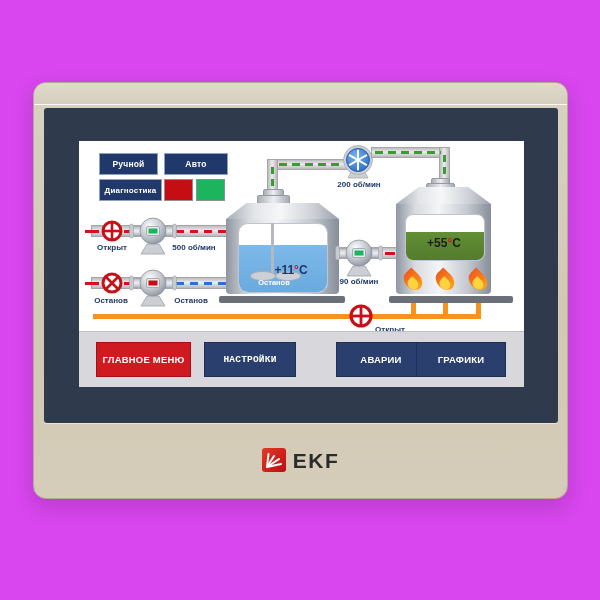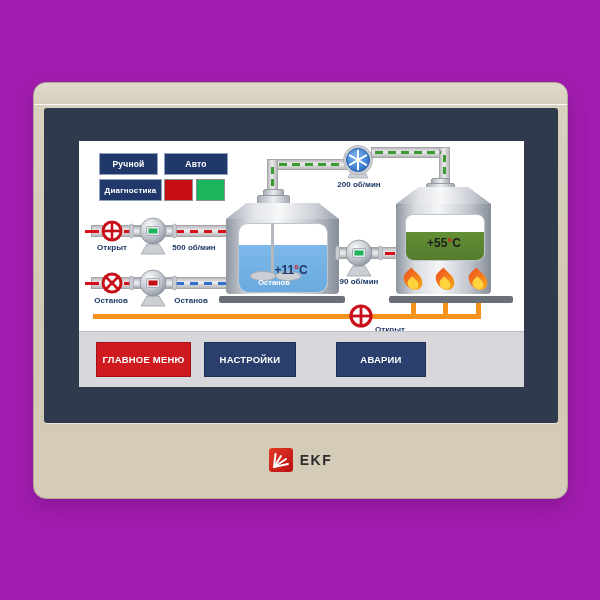--- a/index.html
+++ b/index.html
@@ -1,31 +1,31 @@
 <!DOCTYPE html>
 <html><head>
 <meta charset="utf-8">
 <style>
   html,body{margin:0;padding:0;background:#ffffff;font-family:"Liberation Sans",sans-serif;}
-  #stage{position:relative;width:600px;height:600px;background:#a21caf;overflow:hidden;}
+  #stage{position:relative;width:600px;height:600px;background:#d946ef;overflow:hidden;}
 
   
   #device{position:absolute;left:33px;top:82px;width:533px;height:415px;border-radius:13px;
     background:linear-gradient(180deg,#d9d2c2 0%,#d2c9b4 55%,#d5ccb9 100%);
     border:1px solid #b3aa94;box-shadow:0 8px 22px rgba(0,0,0,.16);}
   #device .top-strip{position:absolute;left:0;top:0;width:100%;height:21px;border-radius:12px 12px 0 0;
     background:linear-gradient(180deg,#e0dacb,#d6cfbf);border-bottom:1px solid rgba(255,255,255,.85);}
   #bezel{position:absolute;left:10px;top:25px;width:514px;height:315px;background:#2f3a4c;border-radius:3px;
     box-shadow:0 1px 0 rgba(255,255,255,.5);}
   #screen{position:absolute;left:45px;top:58px;width:445px;height:246px;background:#ffffff;overflow:hidden;}
 
   
   .logo-row{position:absolute;left:0;top:365px;width:100%;display:flex;justify-content:center;align-items:center;gap:7px;}
   .logo-mark{width:24px;height:24px;border-radius:3px;background:linear-gradient(135deg,#e23a26,#bb0f12);display:flex;align-items:center;justify-content:center;}
-  .logo-text{font-size:14px;font-weight:800;color:#2b2b2b;letter-spacing:1.5px;line-height:1;}
+  .logo-text{font-size:21px;font-weight:800;color:#2b2b2b;letter-spacing:1.5px;line-height:1;}
 
   
   .abs{position:absolute;box-sizing:border-box;}
   .pipe{position:absolute;background:linear-gradient(180deg,#bcbcbe,#ececee 45%,#b9b9bb);border:1px solid #a6a6a8;box-sizing:border-box;}
   .pipe.v{background:linear-gradient(90deg,#bcbcbe,#ececee 45%,#b9b9bb);}
   .dash{position:absolute;height:3px;}
   .dash.red{background:repeating-linear-gradient(90deg,#d6111b 0 8px,rgba(0,0,0,0) 8px 14px);}
   .dash.redsolid{background:#d6111b;}
   .dash.blue{background:repeating-linear-gradient(90deg,#2f6fd0 0 8px,rgba(0,0,0,0) 8px 14px);}
   .dash.green{background:repeating-linear-gradient(90deg,#3a9b33 0 8px,rgba(0,0,0,0) 8px 13px);}
@@ -235,25 +235,28 @@
         <circle cx="14" cy="14" r="10" fill="#fff" stroke="#c8101a" stroke-width="3.2"></circle>
         <line x1="14" y1="3" x2="14" y2="25" stroke="#c8101a" stroke-width="2.8"></line>
         <line x1="3" y1="14" x2="25" y2="14" stroke="#c8101a" stroke-width="2.8"></line>
       </svg>
       <div class="slabel" style="left:281px;top:185px;width:60px;">Открыт</div>
 
       <div class="navbar">
         <div class="nbtn red" style="left:17px;width:93px;">
           <span>ГЛАВНОЕ МЕНЮ</span>
         </div>
-        <div class="nbtn" style="left:125px;width:90px;">
+        <div class="nbtn" style="left:125px;width:90px;font-family:Liberation Mono, monospace;">
           <span>НАСТРОЙКИ</span>
         </div>
         <div class="nbtn" style="left:234px;width:88px;margin-left:23px;">
           <span>АВАРИИ</span>
+        </div>
+        <div class="nbtn" style="left:337px;width:88px;">
+          <span>ГРАФИКИ</span>
         </div>
       </div>
     </div>
 
     <div class="logo-row">
       <div class="logo-mark">
         <svg width="24" height="24" viewBox="0 0 24 24">
           <g stroke="#ffffff" stroke-width="2" stroke-linecap="round">
             <line x1="5" y1="19" x2="6.5" y2="6"></line>
             <line x1="5" y1="19" x2="12" y2="8"></line>

